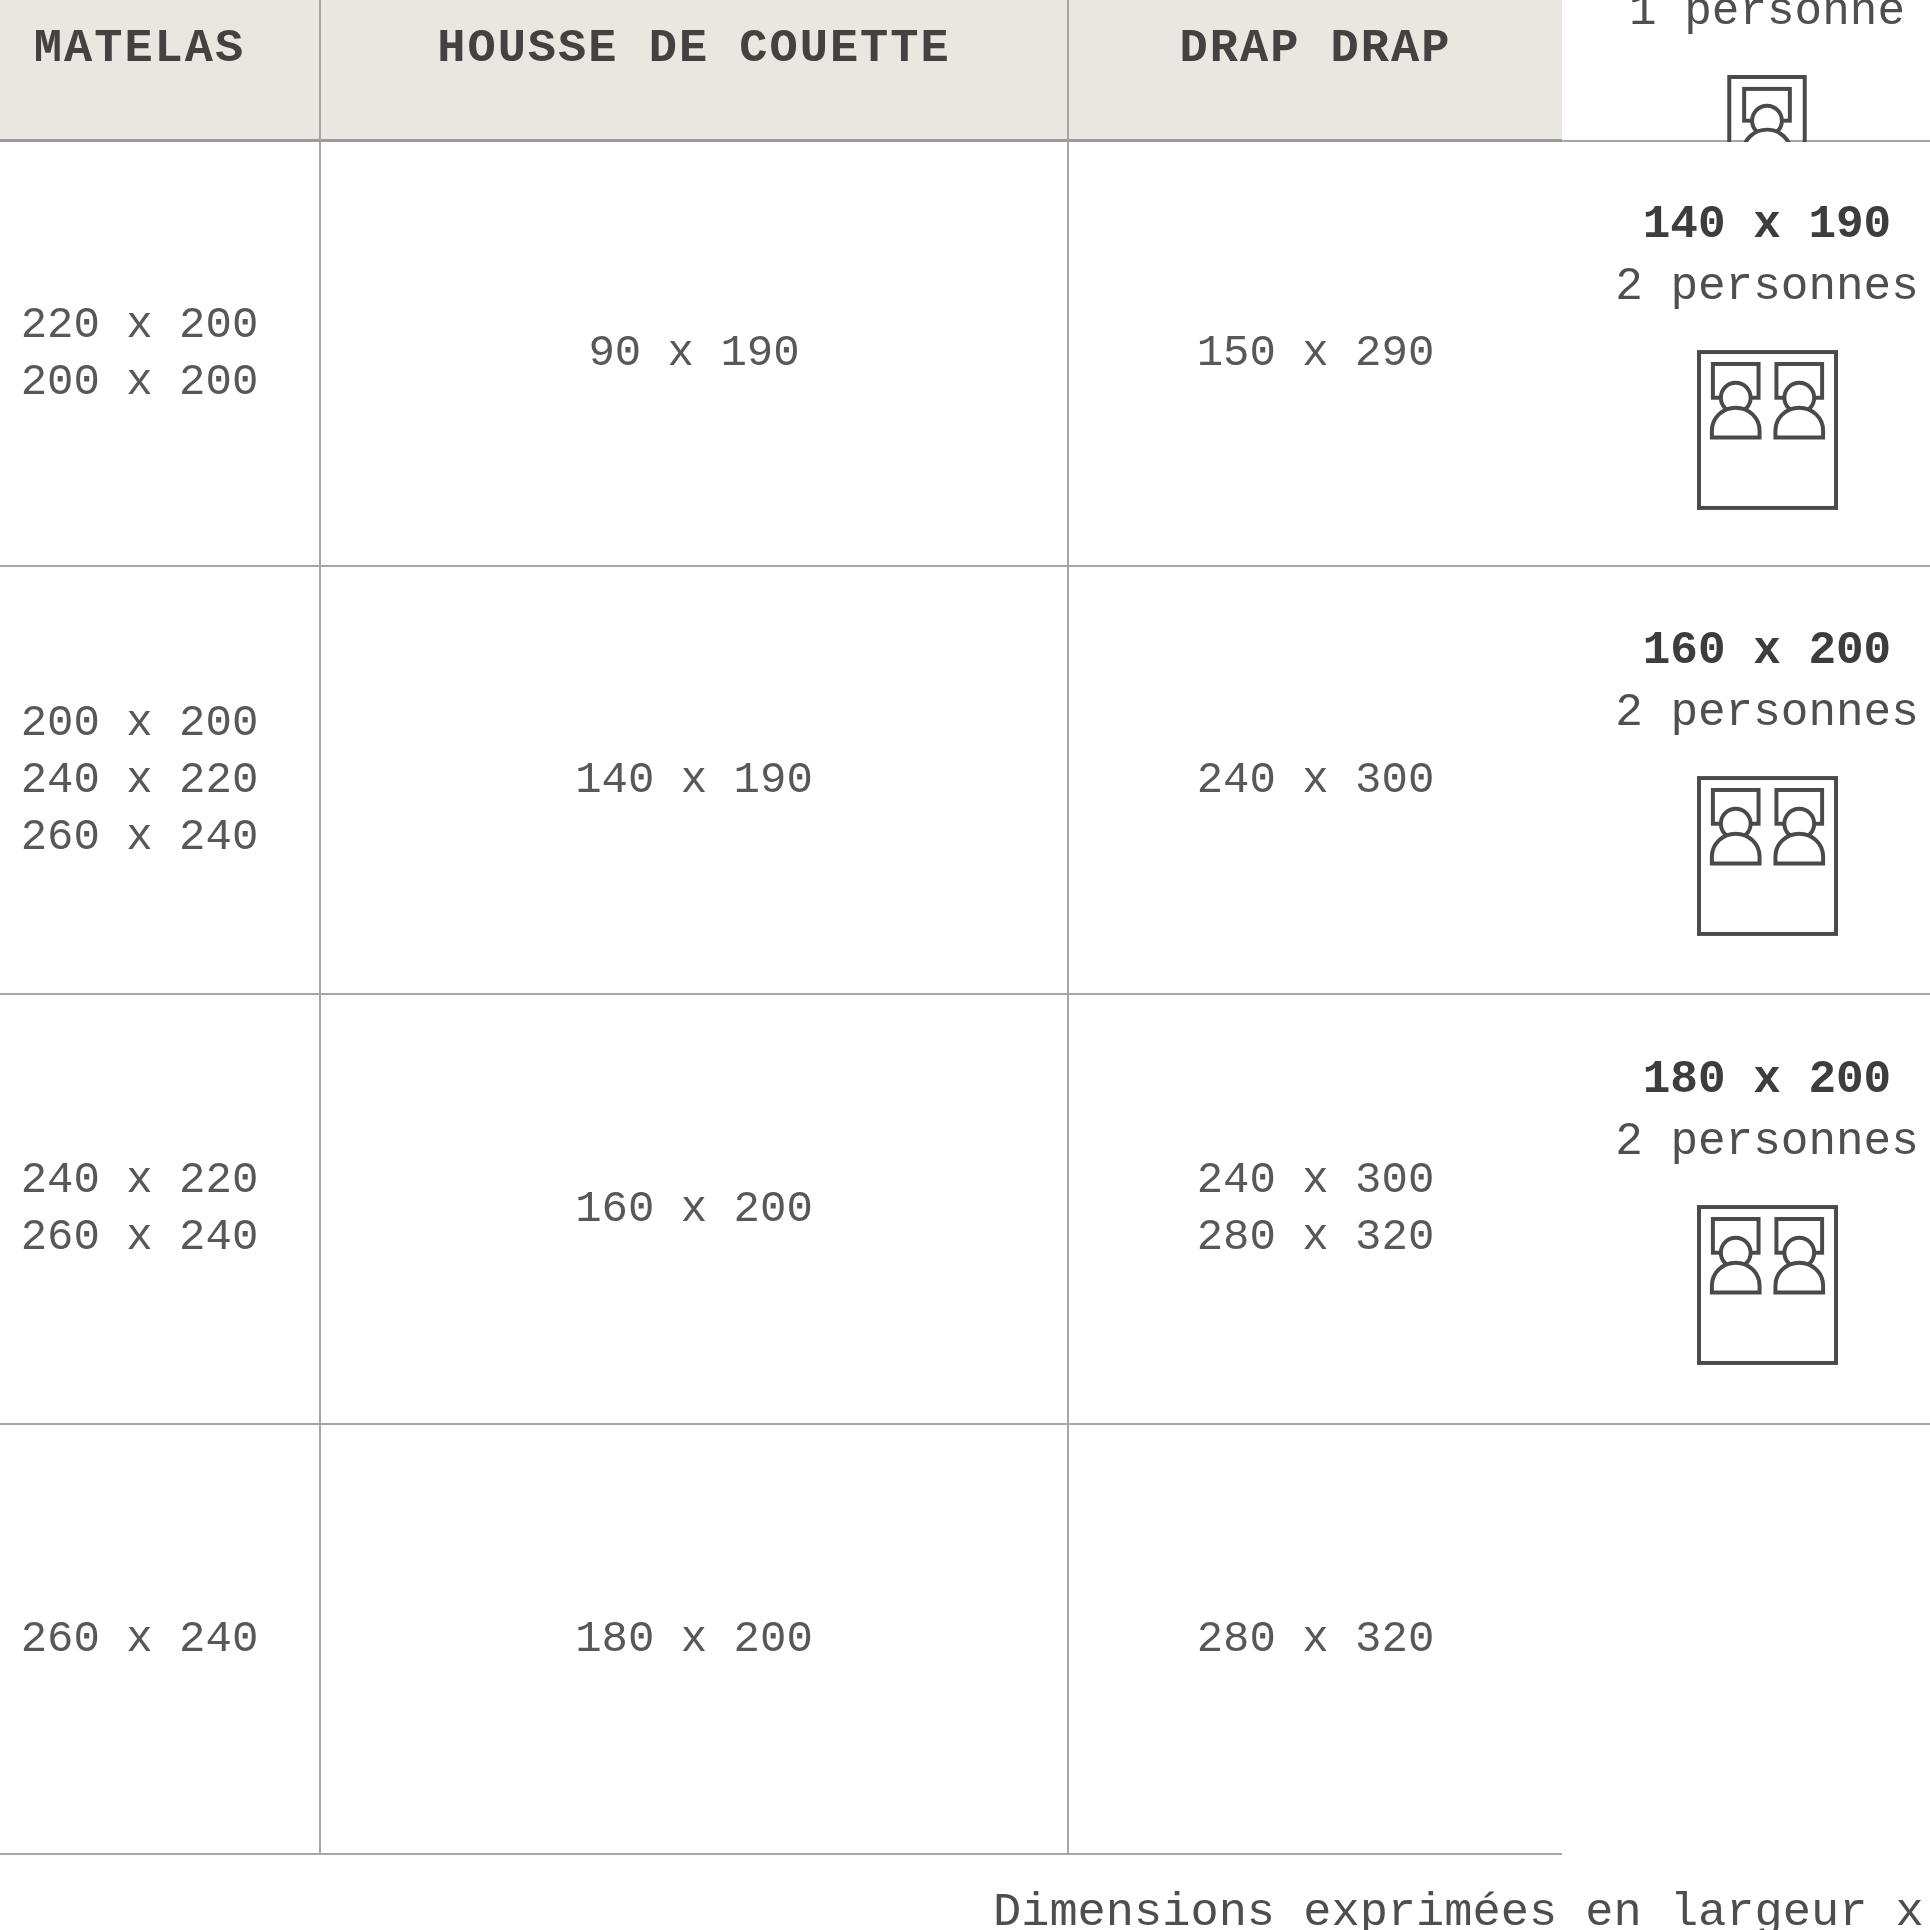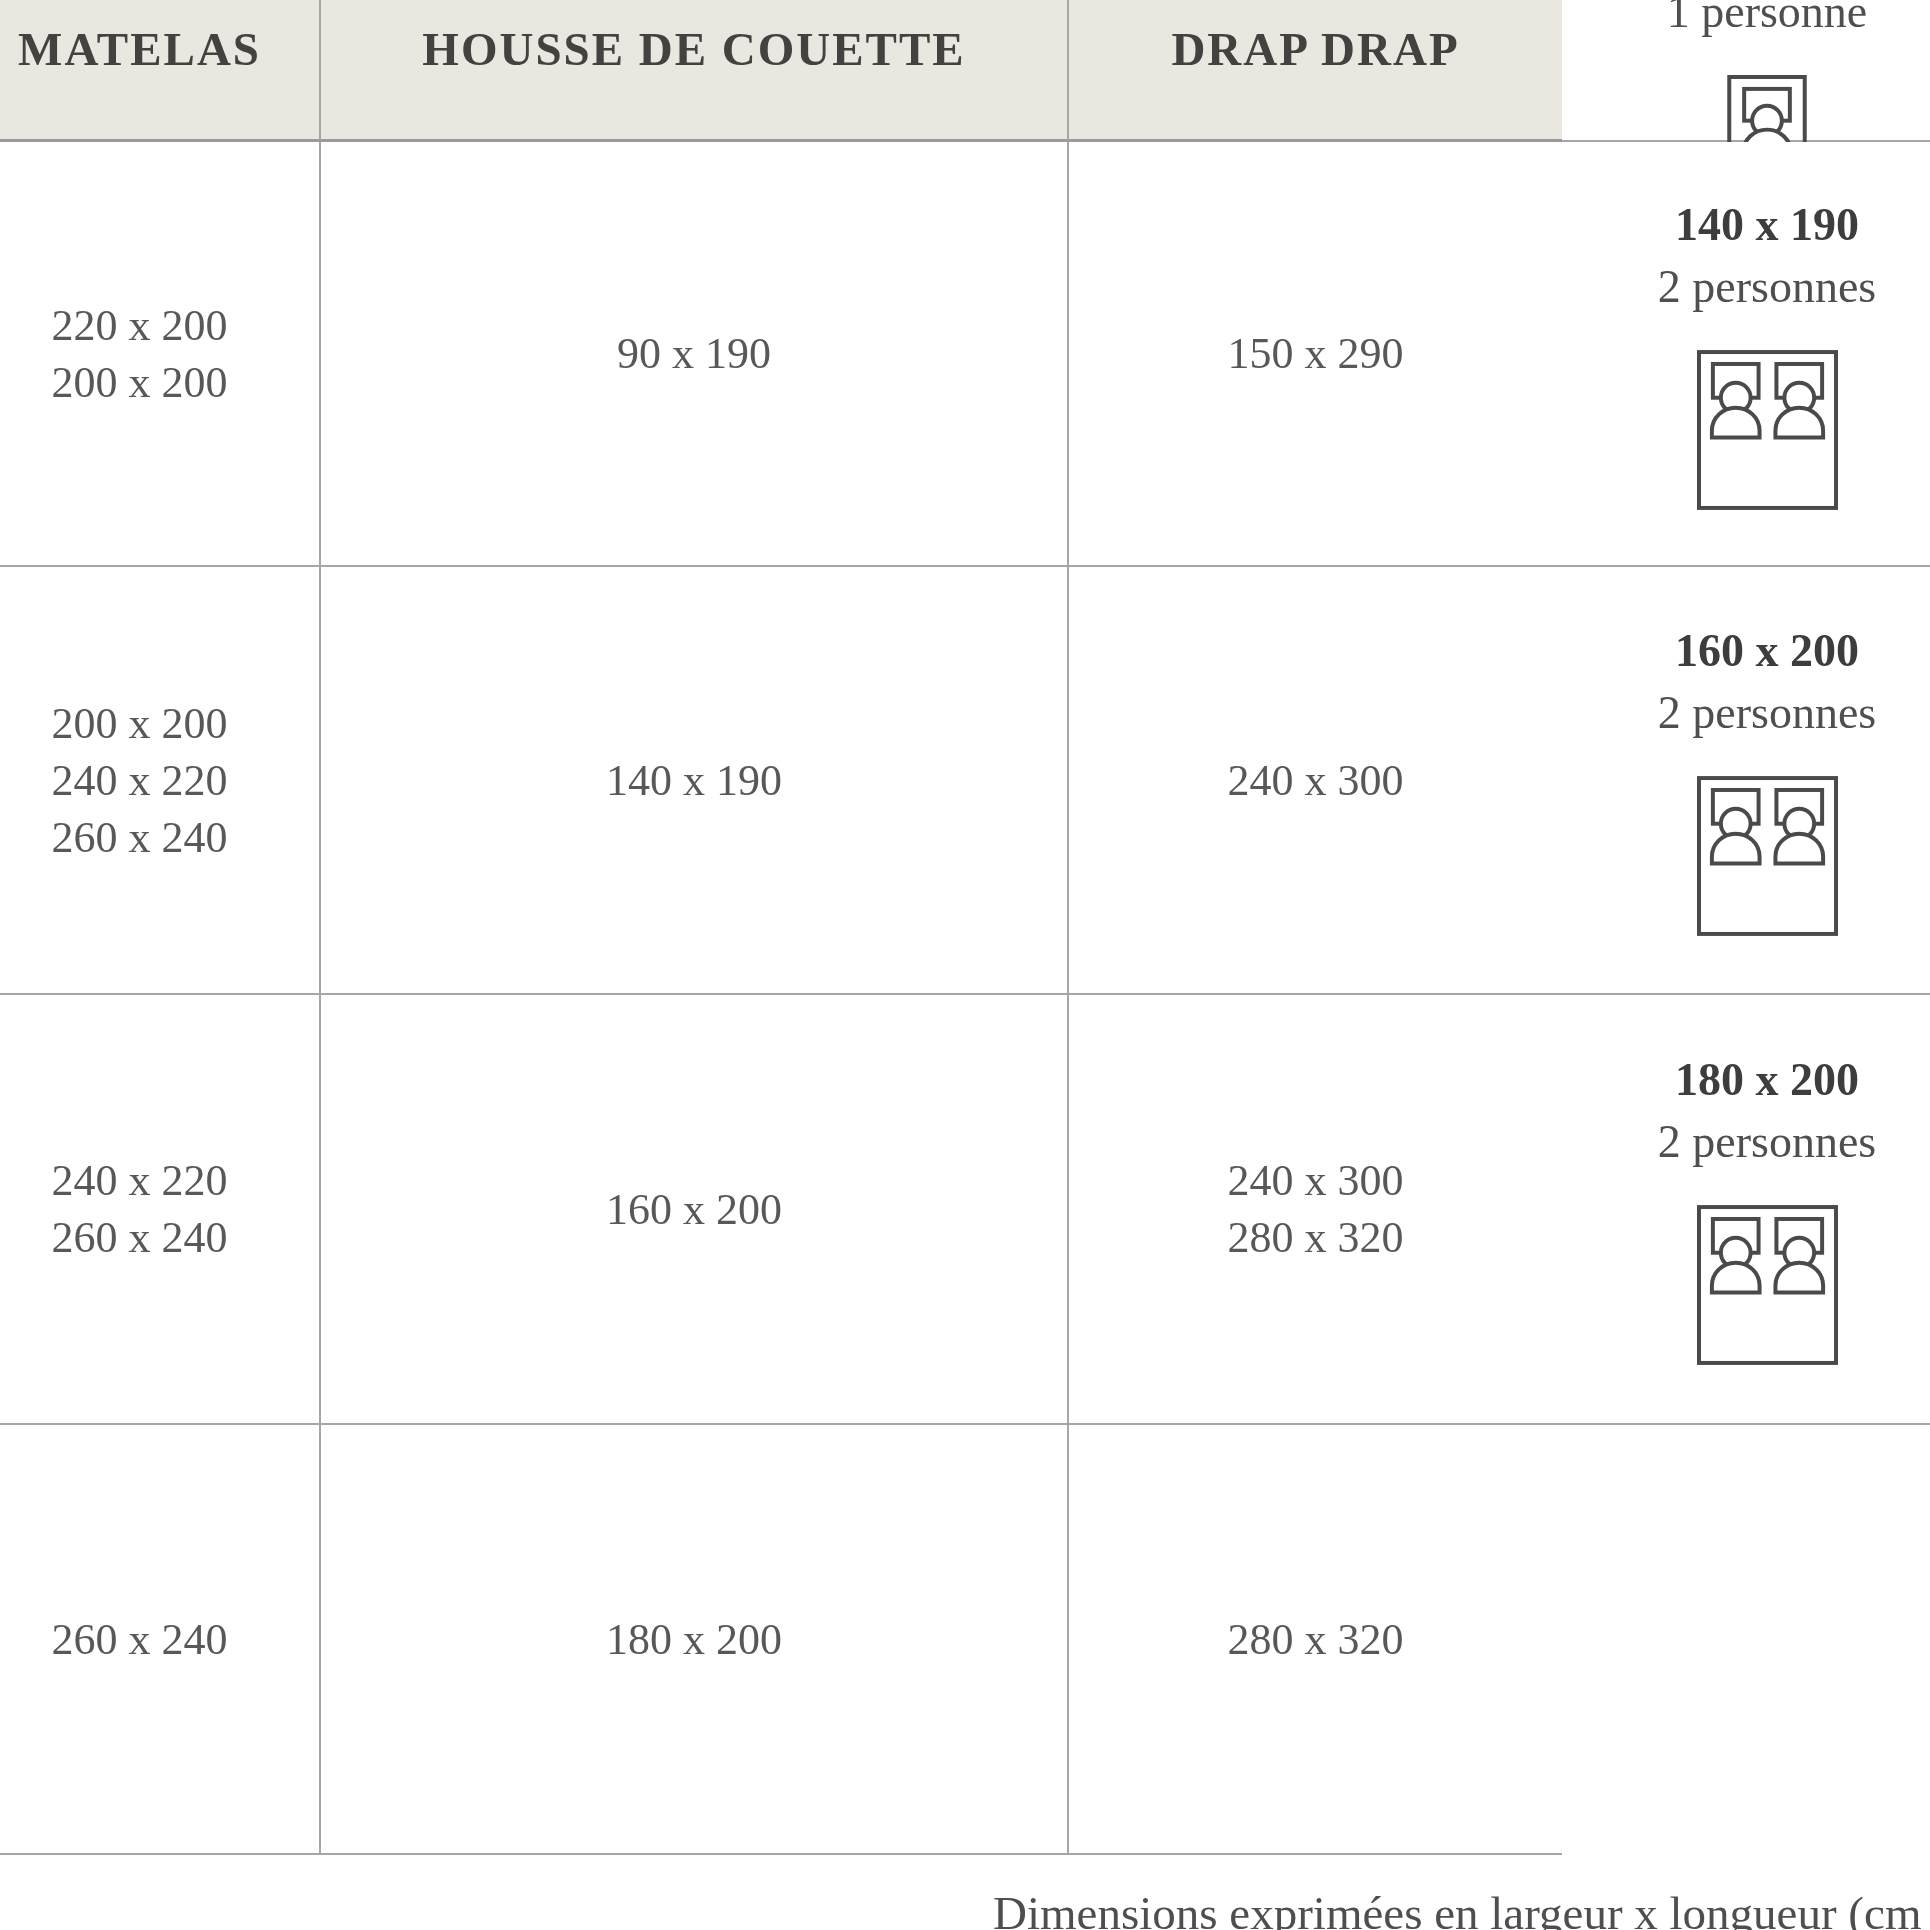--- a/index.html
+++ b/index.html
@@ -2,21 +2,21 @@
 <html><head>
 <meta charset="utf-8">
 <style>
   * { margin:0; padding:0; box-sizing:border-box; }
   html,body { background:#ffffff; }
   .screen {
     position:relative;
     width:1930px; height:1930px;
     overflow:hidden;
     background:#ffffff;
-    font-family:Liberation Serif, serif;
+    font-family:Liberation Mono, monospace;
   }
   .size-table {
     position:absolute; left:-40px; top:0;
     width:2014px;
     display:grid;
     grid-template-columns:361px 748px 493px 412px;
     grid-template-rows:142px 425px 428px 430px 430px;
   }
   .th {
     background:#EAE6E0;

